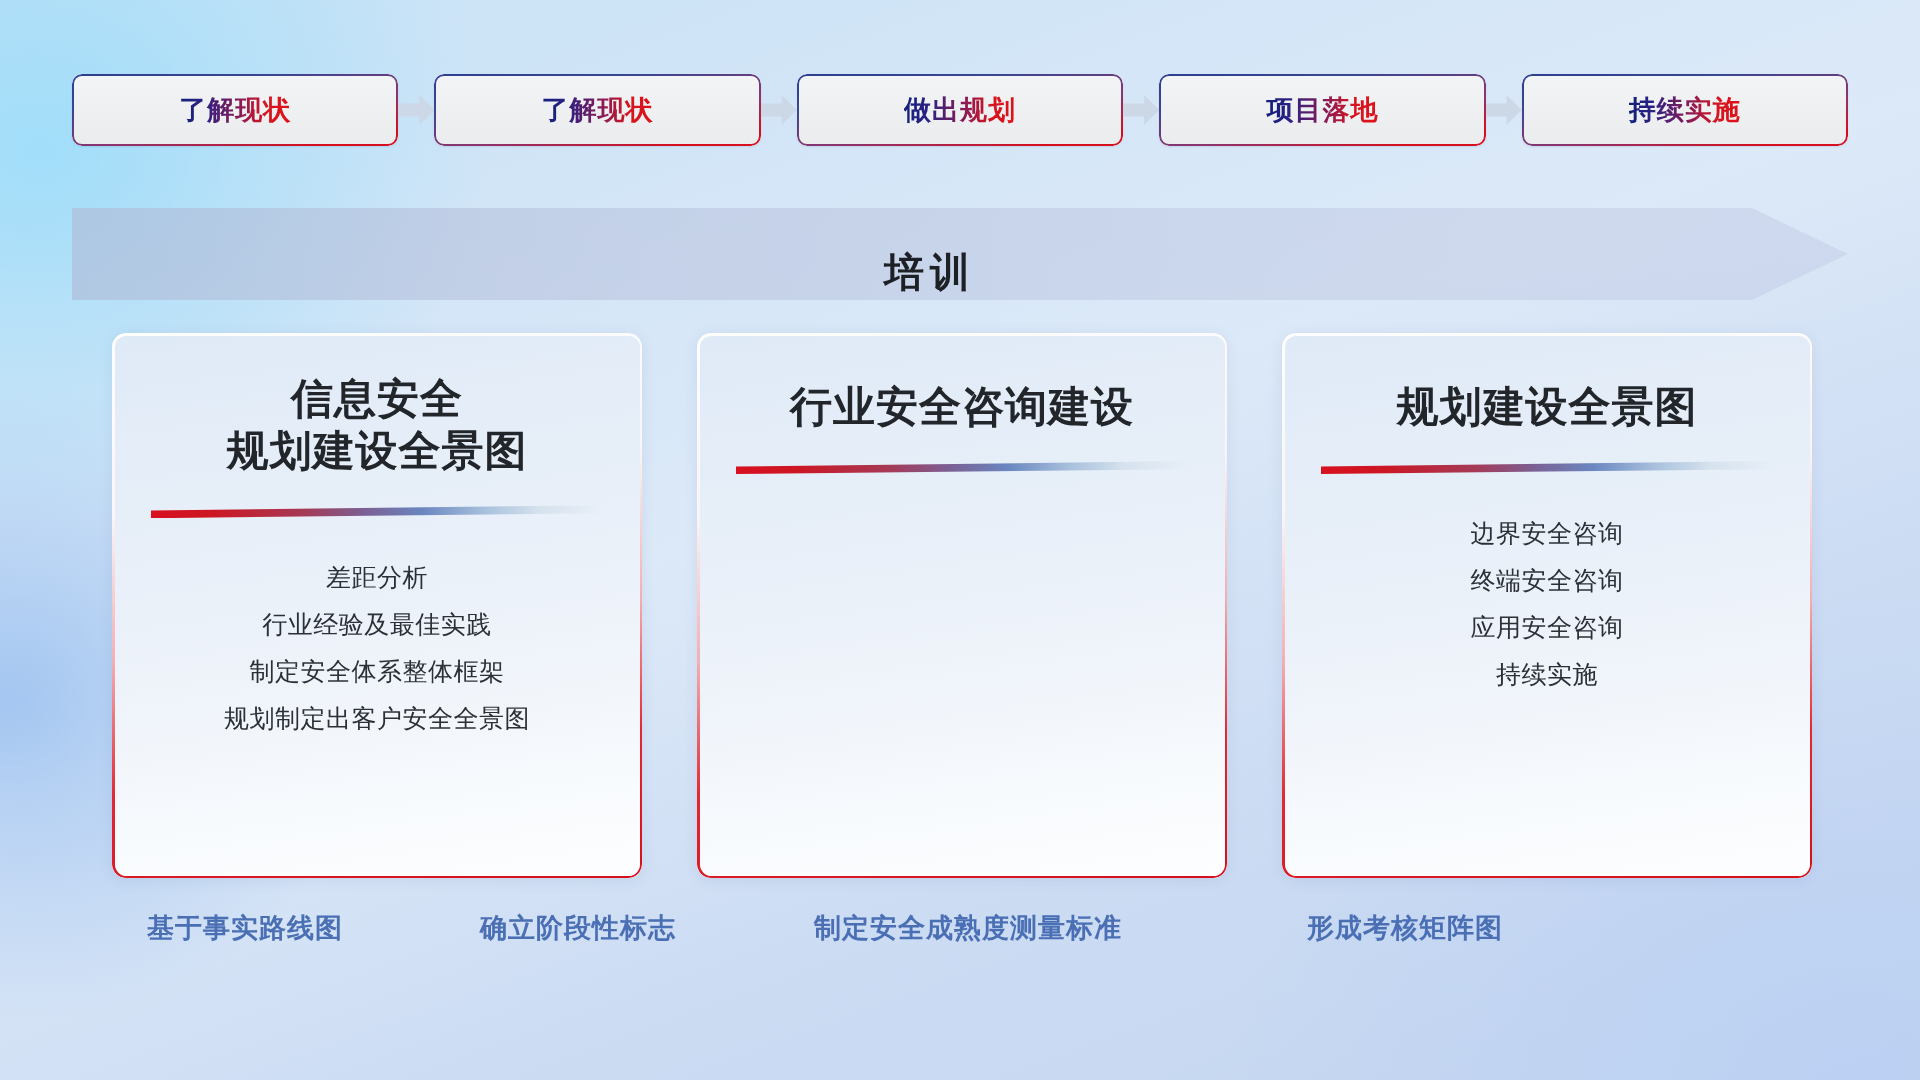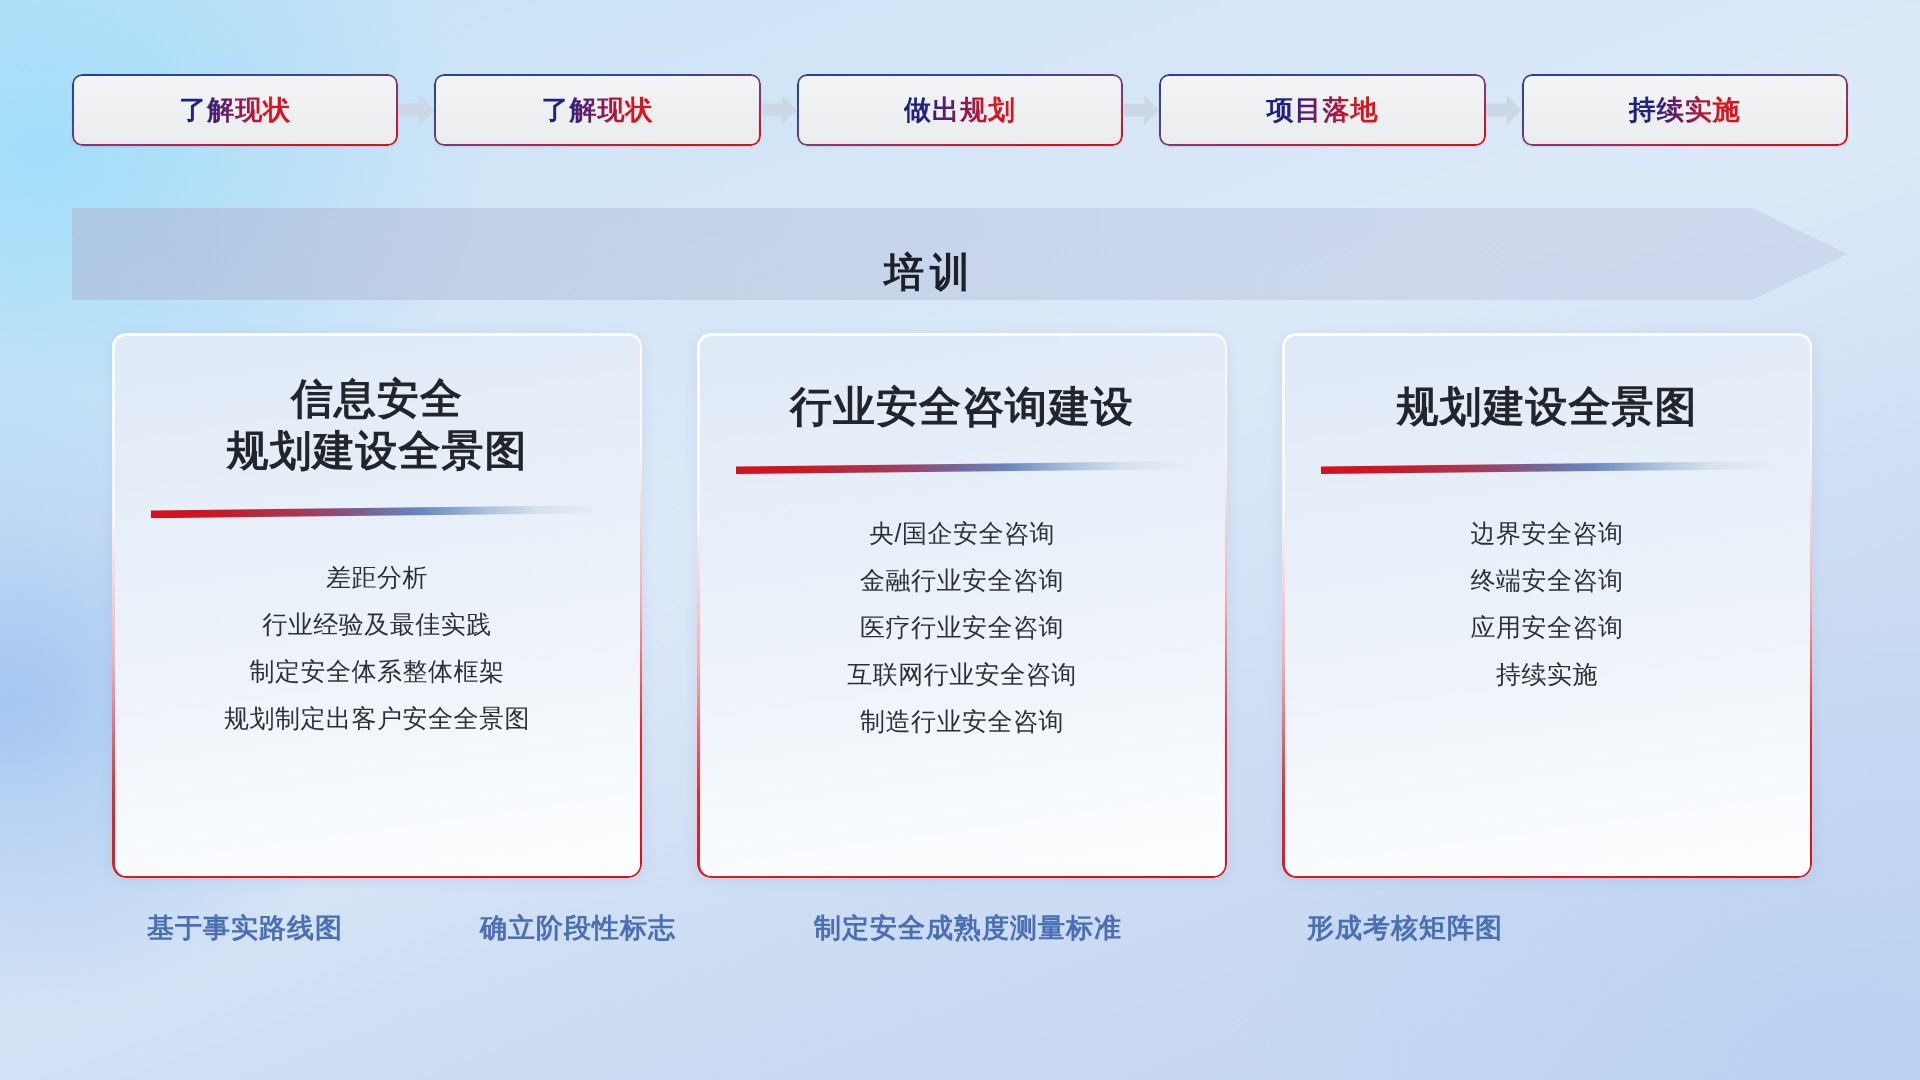--- a/index.html
+++ b/index.html
@@ -276,27 +276,20 @@
       </ul>
     </div>
 
     <div class="card">
       <div class="zone-title">
         <div class="card-title">行业安全咨询建设</div>
       </div>
       <div class="divider-wrap zone-div">
         <div class="card-divider"></div>
       </div>
-      <ul class="card-list zone-list">
-        <li>央/国企安全咨询</li>
-        <li>金融行业安全咨询</li>
-        <li>医疗行业安全咨询</li>
-        <li>互联网行业安全咨询</li>
-        <li>制造行业安全咨询</li>
-      </ul>
     </div>
 
     <div class="card">
       <div class="zone-title">
         <div class="card-title">规划建设全景图</div>
       </div>
       <div class="divider-wrap zone-div">
         <div class="card-divider"></div>
       </div>
       <ul class="card-list zone-list">

